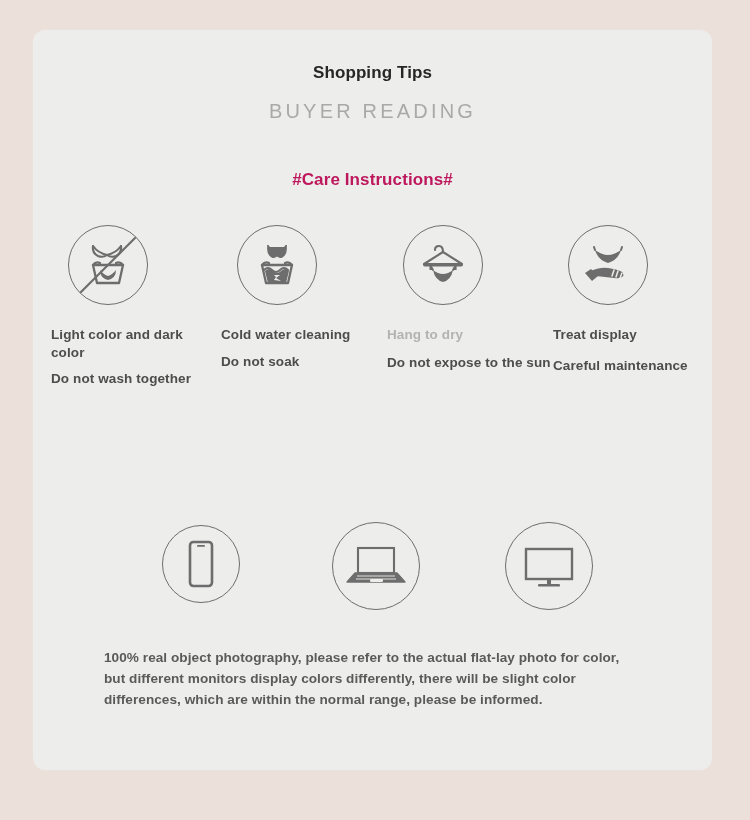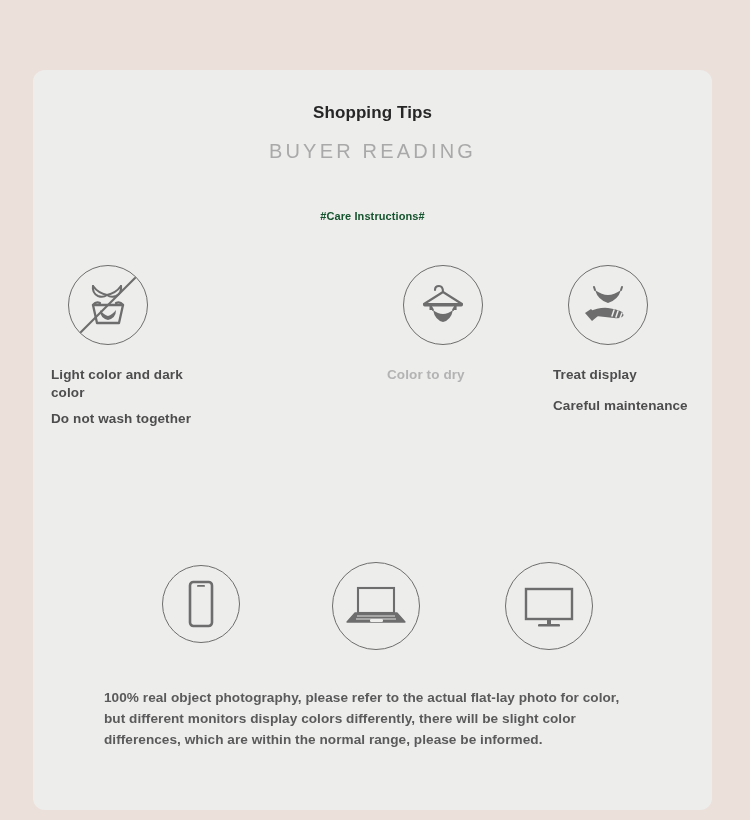--- a/index.html
+++ b/index.html
@@ -16,21 +16,20 @@
   }
   .card {
     position: absolute;
     left: 33px;
     top: 30px;
     width: 679px;
     height: 740px;
     background: #ededec;
     border-radius: 12px;
     overflow: hidden;
-    margin-top: 40px;
   }
   .title {
     position: absolute;
     left: 0;
     right: 0;
     top: 33px;
     text-align: center;
     font-size: 17px;
     font-weight: bold;
     color: #262626;
@@ -45,23 +44,23 @@
     font-size: 20px;
     font-weight: 400;
     color: #a9a9a9;
     letter-spacing: 3.2px;
   }
   .section-heading {
     position: absolute;
     left: 0;
     right: 0;
     text-align: center;
-    font-size: 11px;
-    font-weight: bold;
-    color: #14532d;
+    font-size: 17px;
+    font-weight: bold;
+    color: #be185d;
     letter-spacing: 0.1px;
   }
   #care-heading { top: 140px; }
   #color-heading { top: 431px; }
 
   
   .care-row {
     position: absolute;
     left: 0;
     top: 195px;
@@ -166,34 +165,52 @@
           <path d="M24 39 h30 l-4 18 h-22 z" stroke="#6d6d6d" stroke-width="2.3" fill="none" stroke-linejoin="round"></path>
           <path d="M24 39 q3 -4 7 -2 M54 39 q-3 -4 -7 -2" stroke="#6d6d6d" stroke-width="2.3" fill="none" stroke-linecap="round"></path>
           <path d="M31 44 q4 5 8 6 q4 -1 8 -6 q0 8 -8 10 q-8 -2 -8 -10 z" fill="#6d6d6d"></path>
           <line x1="12" y1="66" x2="66" y2="12" stroke="#6d6d6d" stroke-width="2.1" stroke-linecap="round"></line>
         </svg>
       </div>
       <div class="care-label">Light color and dark color</div>
       <div class="care-label second">Do not wash together</div>
     </div>
 
+    <div class="care-col c1">
+      <div class="circle">
+        <svg width="78" height="78" viewBox="0 0 78 78" fill="none">
+          <g stroke="#6d6d6d" stroke-width="2.1" stroke-linecap="round" stroke-linejoin="round" fill="none">
+            <path d="M30 20 q4 7 9 9 q5 -2 9 -9"></path>
+          </g>
+          <path d="M30 21 q-1 7 4 10 q4 1 5 -2 q1 3 5 2 q5 -3 4 -10" fill="#6d6d6d" stroke="#6d6d6d" stroke-width="1.4" stroke-linejoin="round"></path>
+          <path d="M24 39 h30 l-4 18 h-22 z" stroke="#6d6d6d" stroke-width="2.3" fill="none" stroke-linejoin="round"></path>
+          <path d="M24 39 q3 -4 7 -2 M54 39 q-3 -4 -7 -2" stroke="#6d6d6d" stroke-width="2.3" fill="none" stroke-linecap="round"></path>
+          <path d="M27 45 q4 -4 8 0 t8 0 t8 0 l-3 12 h-18 z" fill="#6d6d6d"></path>
+          <path d="M26 44 q4 -4 8 0 t8 0 t8 0" stroke="#6d6d6d" stroke-width="2" fill="none" stroke-linecap="round"></path>
+          <path d="M36 49 l6 0 l-4 3 l5 3 l-7 -1 l2 -3 z" fill="#ededec"></path>
+        </svg>
+      </div>
+      <div class="care-label">Cold water cleaning</div>
+      <div class="care-label second">Do not soak</div>
+    </div>
 
     <div class="care-col c2">
       <div class="circle">
         <svg width="78" height="78" viewBox="0 0 78 78" fill="none">
           <path d="M39 26 q0 -6 -4 -6 q-4 0 -4 4" stroke="#6d6d6d" stroke-width="2.1" fill="none" stroke-linecap="round"></path>
           <path d="M39 26 L20 38 h38 z" stroke="#6d6d6d" stroke-width="2.1" fill="none" stroke-linejoin="round"></path>
           <rect x="19" y="37" width="40" height="3.4" rx="1.7" fill="#6d6d6d"></rect>
           <rect x="25.5" y="40" width="2.6" height="4" fill="#6d6d6d"></rect>
           <rect x="50" y="40" width="2.6" height="4" fill="#6d6d6d"></rect>
           <path d="M29 44 q2 10 10 12 q8 -2 10 -12 q-5 4 -10 4 q-5 0 -10 -4 z" fill="#6d6d6d"></path>
           <path d="M29 44 l-1 -2 M49 44 l1 -2" stroke="#6d6d6d" stroke-width="1.8" stroke-linecap="round"></path>
         </svg>
       </div>
-      <div class="care-label muted">Color to dry</div>
+      <div class="care-label muted">Hang to dry</div>
+      <div class="care-label second">Do not expose to the sun</div>
     </div>
 
     <div class="care-col c3">
       <div class="circle">
         <svg width="78" height="78" viewBox="0 0 78 78" fill="none">
           <path d="M26 24 q3 10 13 13 q10 -3 13 -13 q-7 5 -13 5 q-6 0 -13 -5 z" fill="#6d6d6d"></path>
           <path d="M26 24 l-1 -3 M52 24 l1 -3" stroke="#6d6d6d" stroke-width="2" stroke-linecap="round"></path>
           <path d="M22 50 q8 -6 17 -6 q9 0 14 3" stroke="#6d6d6d" stroke-width="2" fill="none" stroke-linecap="round"></path>
           <path d="M20 46 q10 -5 19 -4 q9 1 14 5 q3 2 0 4 q-3 2 -8 1 l-18 -2 q-6 -1 -7 -4 z" fill="#6d6d6d"></path>
           <path d="M16 47 l6 -4 l7 7 l-6 5 z" fill="#6d6d6d"></path>

